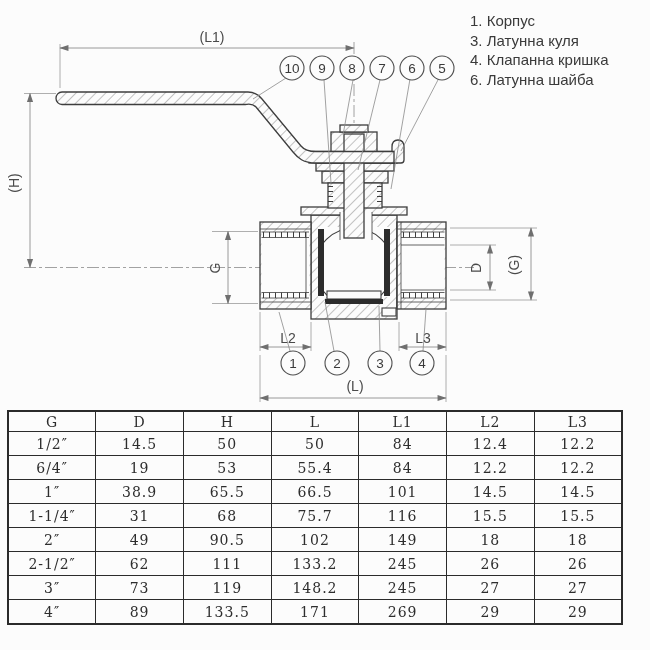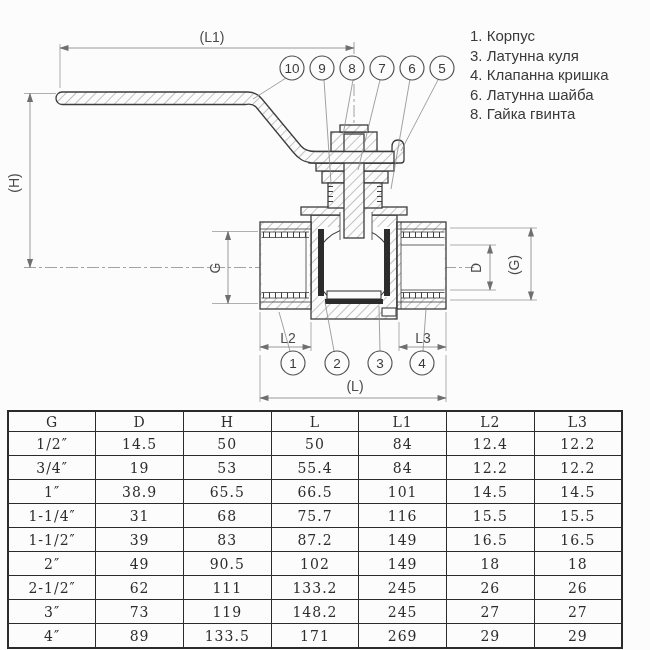--- a/index.html
+++ b/index.html
@@ -4,21 +4,21 @@
 <style>
   html,body { margin:0; padding:0; background:#fff; }
   .screen {
     position:relative; width:650px; height:650px;
     background:#fcfcfc; overflow:hidden;
     font-family:"Liberation Sans", sans-serif;
   }
   .drawing { position:absolute; left:0; top:0; }
 
   .parts-list {
-    position:absolute; left:470px; top:26px; width:180px;
+    position:absolute; left:470px; top:11px; width:180px;
     color:#3a3a3a; font-size:15px; line-height:19.6px;
     white-space:nowrap;
   }
   .pl-item { height:19.6px; }
 
   table.dims-table {
     position:absolute; left:7px; top:410px; width:616px;
     border-collapse:collapse; table-layout:fixed;
     font-family:"DejaVu Serif", serif;
     font-size:14px; color:#2d2d2d;
@@ -252,21 +252,20 @@
       <circle class="callout-circle" cx="422" cy="363" r="12"></circle>
       <text class="callout-num" x="422" y="367.5" text-anchor="middle">4</text>
     </g>
   </svg>
 
   <div class="parts-list">
       <div class="pl-item">1. Корпус</div>
       <div class="pl-item">3. Латунна куля</div>
       <div class="pl-item">4. Клапанна кришка</div>
       <div class="pl-item">6. Латунна шайба</div>
-      <div class="pl-item">8. Гайка гвинта</div>
     </div>
 
   <table class="dims-table">
     <thead>
       <tr>
           <th>G</th>
           <th>D</th>
           <th>H</th>
           <th>L</th>
           <th>L1</th>
@@ -278,21 +277,21 @@
         <tr>
           <td>1/2″</td>
           <td>14.5</td>
           <td>50</td>
           <td>50</td>
           <td>84</td>
           <td>12.4</td>
           <td>12.2</td>
         </tr>
         <tr>
-          <td>3/4″</td>
+          <td>6/4″</td>
           <td>19</td>
           <td>53</td>
           <td>55.4</td>
           <td>84</td>
           <td>12.2</td>
           <td>12.2</td>
         </tr>
         <tr>
           <td>1″</td>
           <td>38.9</td>
@@ -305,29 +304,20 @@
         <tr>
           <td>1-1/4″</td>
           <td>31</td>
           <td>68</td>
           <td>75.7</td>
           <td>116</td>
           <td>15.5</td>
           <td>15.5</td>
         </tr>
         <tr>
-          <td>1-1/2″</td>
-          <td>39</td>
-          <td>83</td>
-          <td>87.2</td>
-          <td>149</td>
-          <td>16.5</td>
-          <td>16.5</td>
-        </tr>
-        <tr>
           <td>2″</td>
           <td>49</td>
           <td>90.5</td>
           <td>102</td>
           <td>149</td>
           <td>18</td>
           <td>18</td>
         </tr>
         <tr>
           <td>2-1/2″</td>

